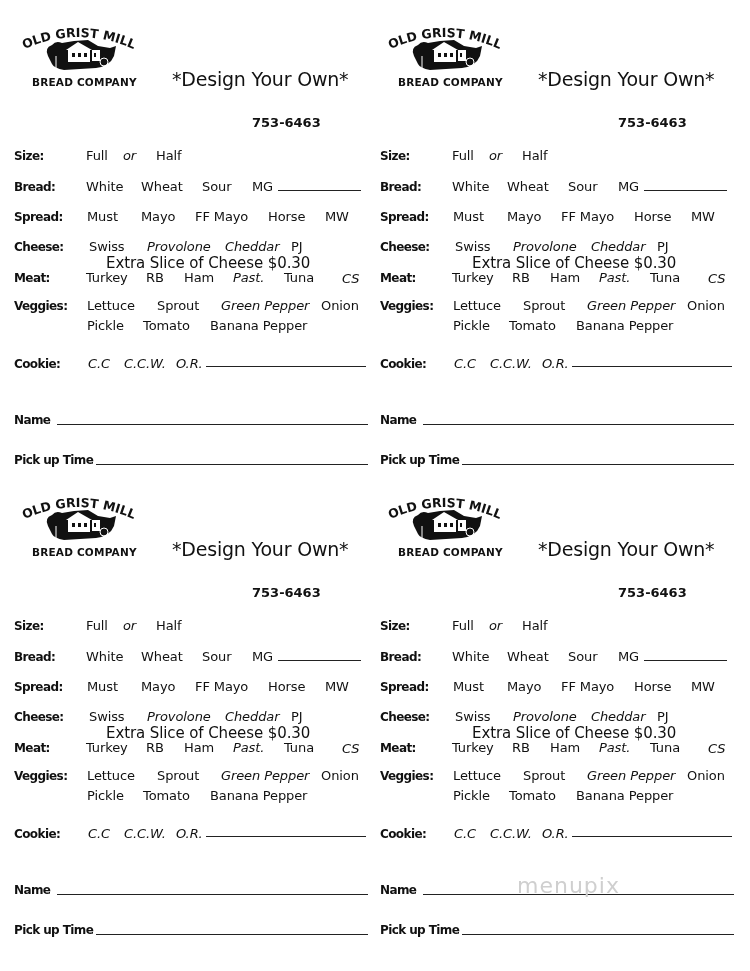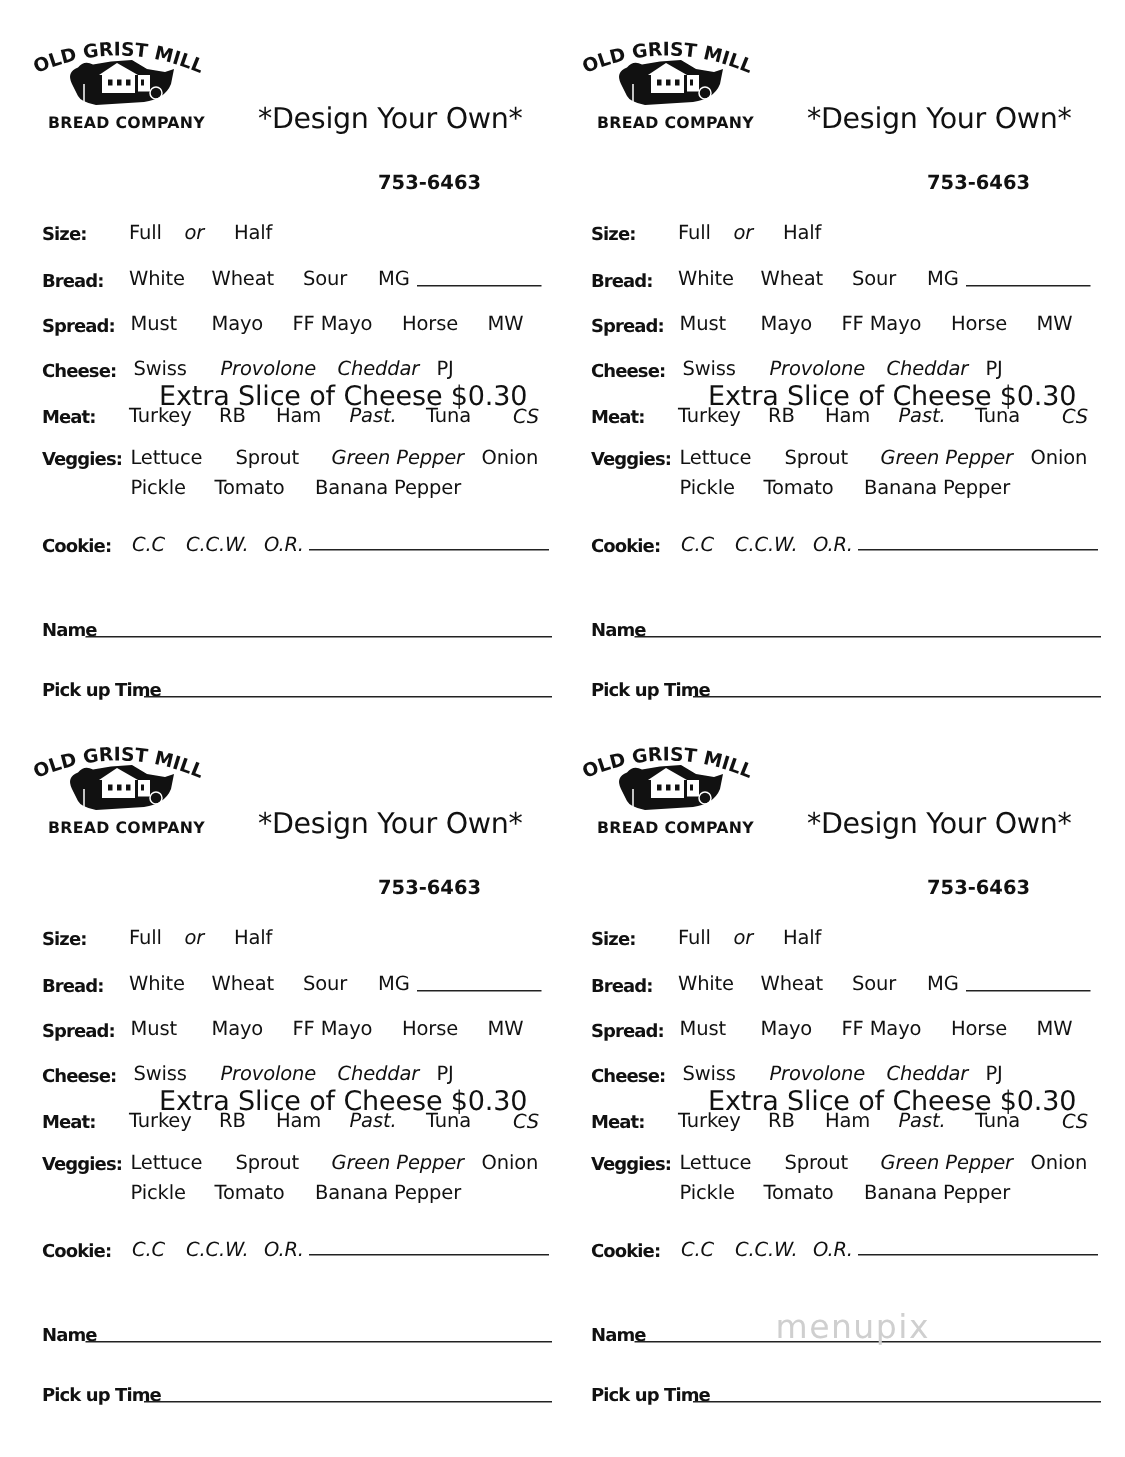--- a/index.html
+++ b/index.html
@@ -24,28 +24,28 @@
     .title {
       position: absolute; left: 172px; top: 68px; font-family: "DejaVu Sans", sans-serif;
       font-size: 19px; letter-spacing: -0.2px; white-space: nowrap; font-weight: normal;
     }
     .phone {
       position: absolute; left: 252px; top: 115px; font-weight: bold; font-size: 13px;
       white-space: nowrap;
     }
 
     .label {
-      position: absolute; left: 28px; font-weight: bold; font-size: 12px;
+      position: absolute; left: 14px; font-weight: bold; font-size: 12px;
       letter-spacing: -0.6px; white-space: nowrap;
     }
     .opt {
       position: absolute; font-size: 13px; white-space: nowrap; letter-spacing: -0.1px;
       font-family: "DejaVu Sans", sans-serif;
     }
-    .small-note { font-size: 18px; }
+    .small-note { font-size: 15px; }
     .line {
       position: absolute; height: 0; border-top: 1.2px solid #222;
     }
     .watermark {
       position: absolute; font-family: "DejaVu Sans", sans-serif; font-size: 22px;
       color: #cfcfcf; letter-spacing: 1px; white-space: nowrap;
     }
   </style>
 </head>
 <body>

